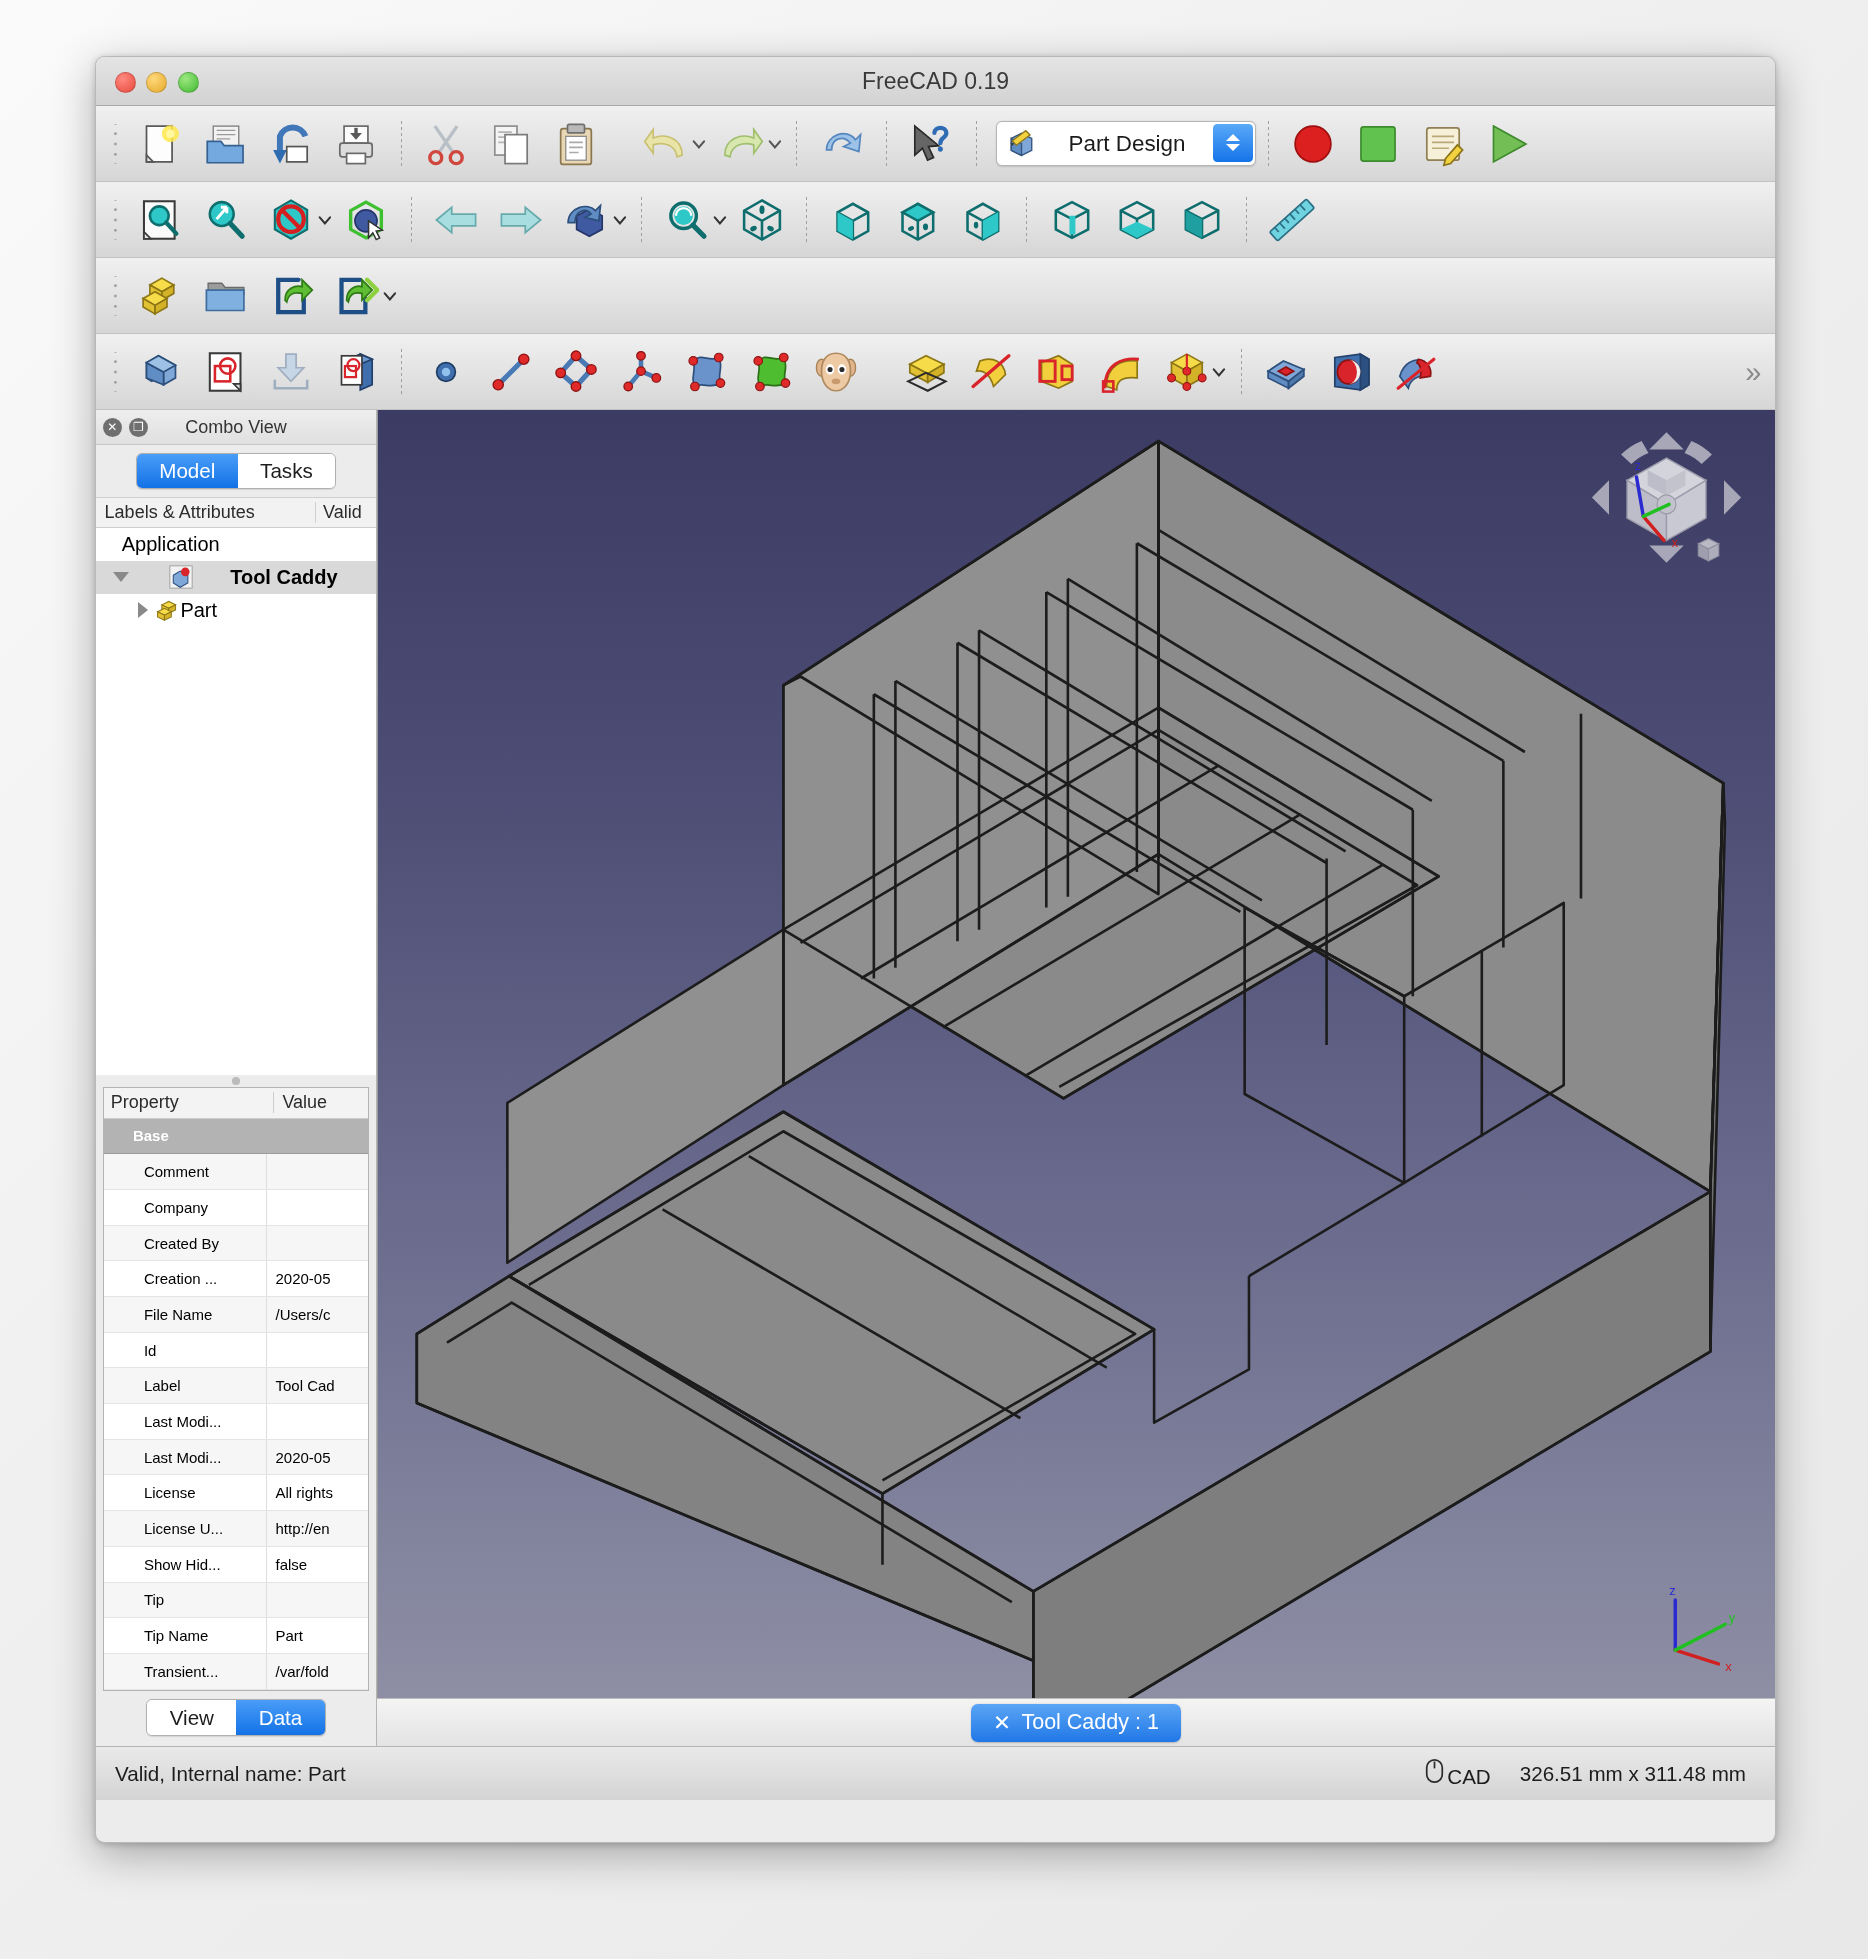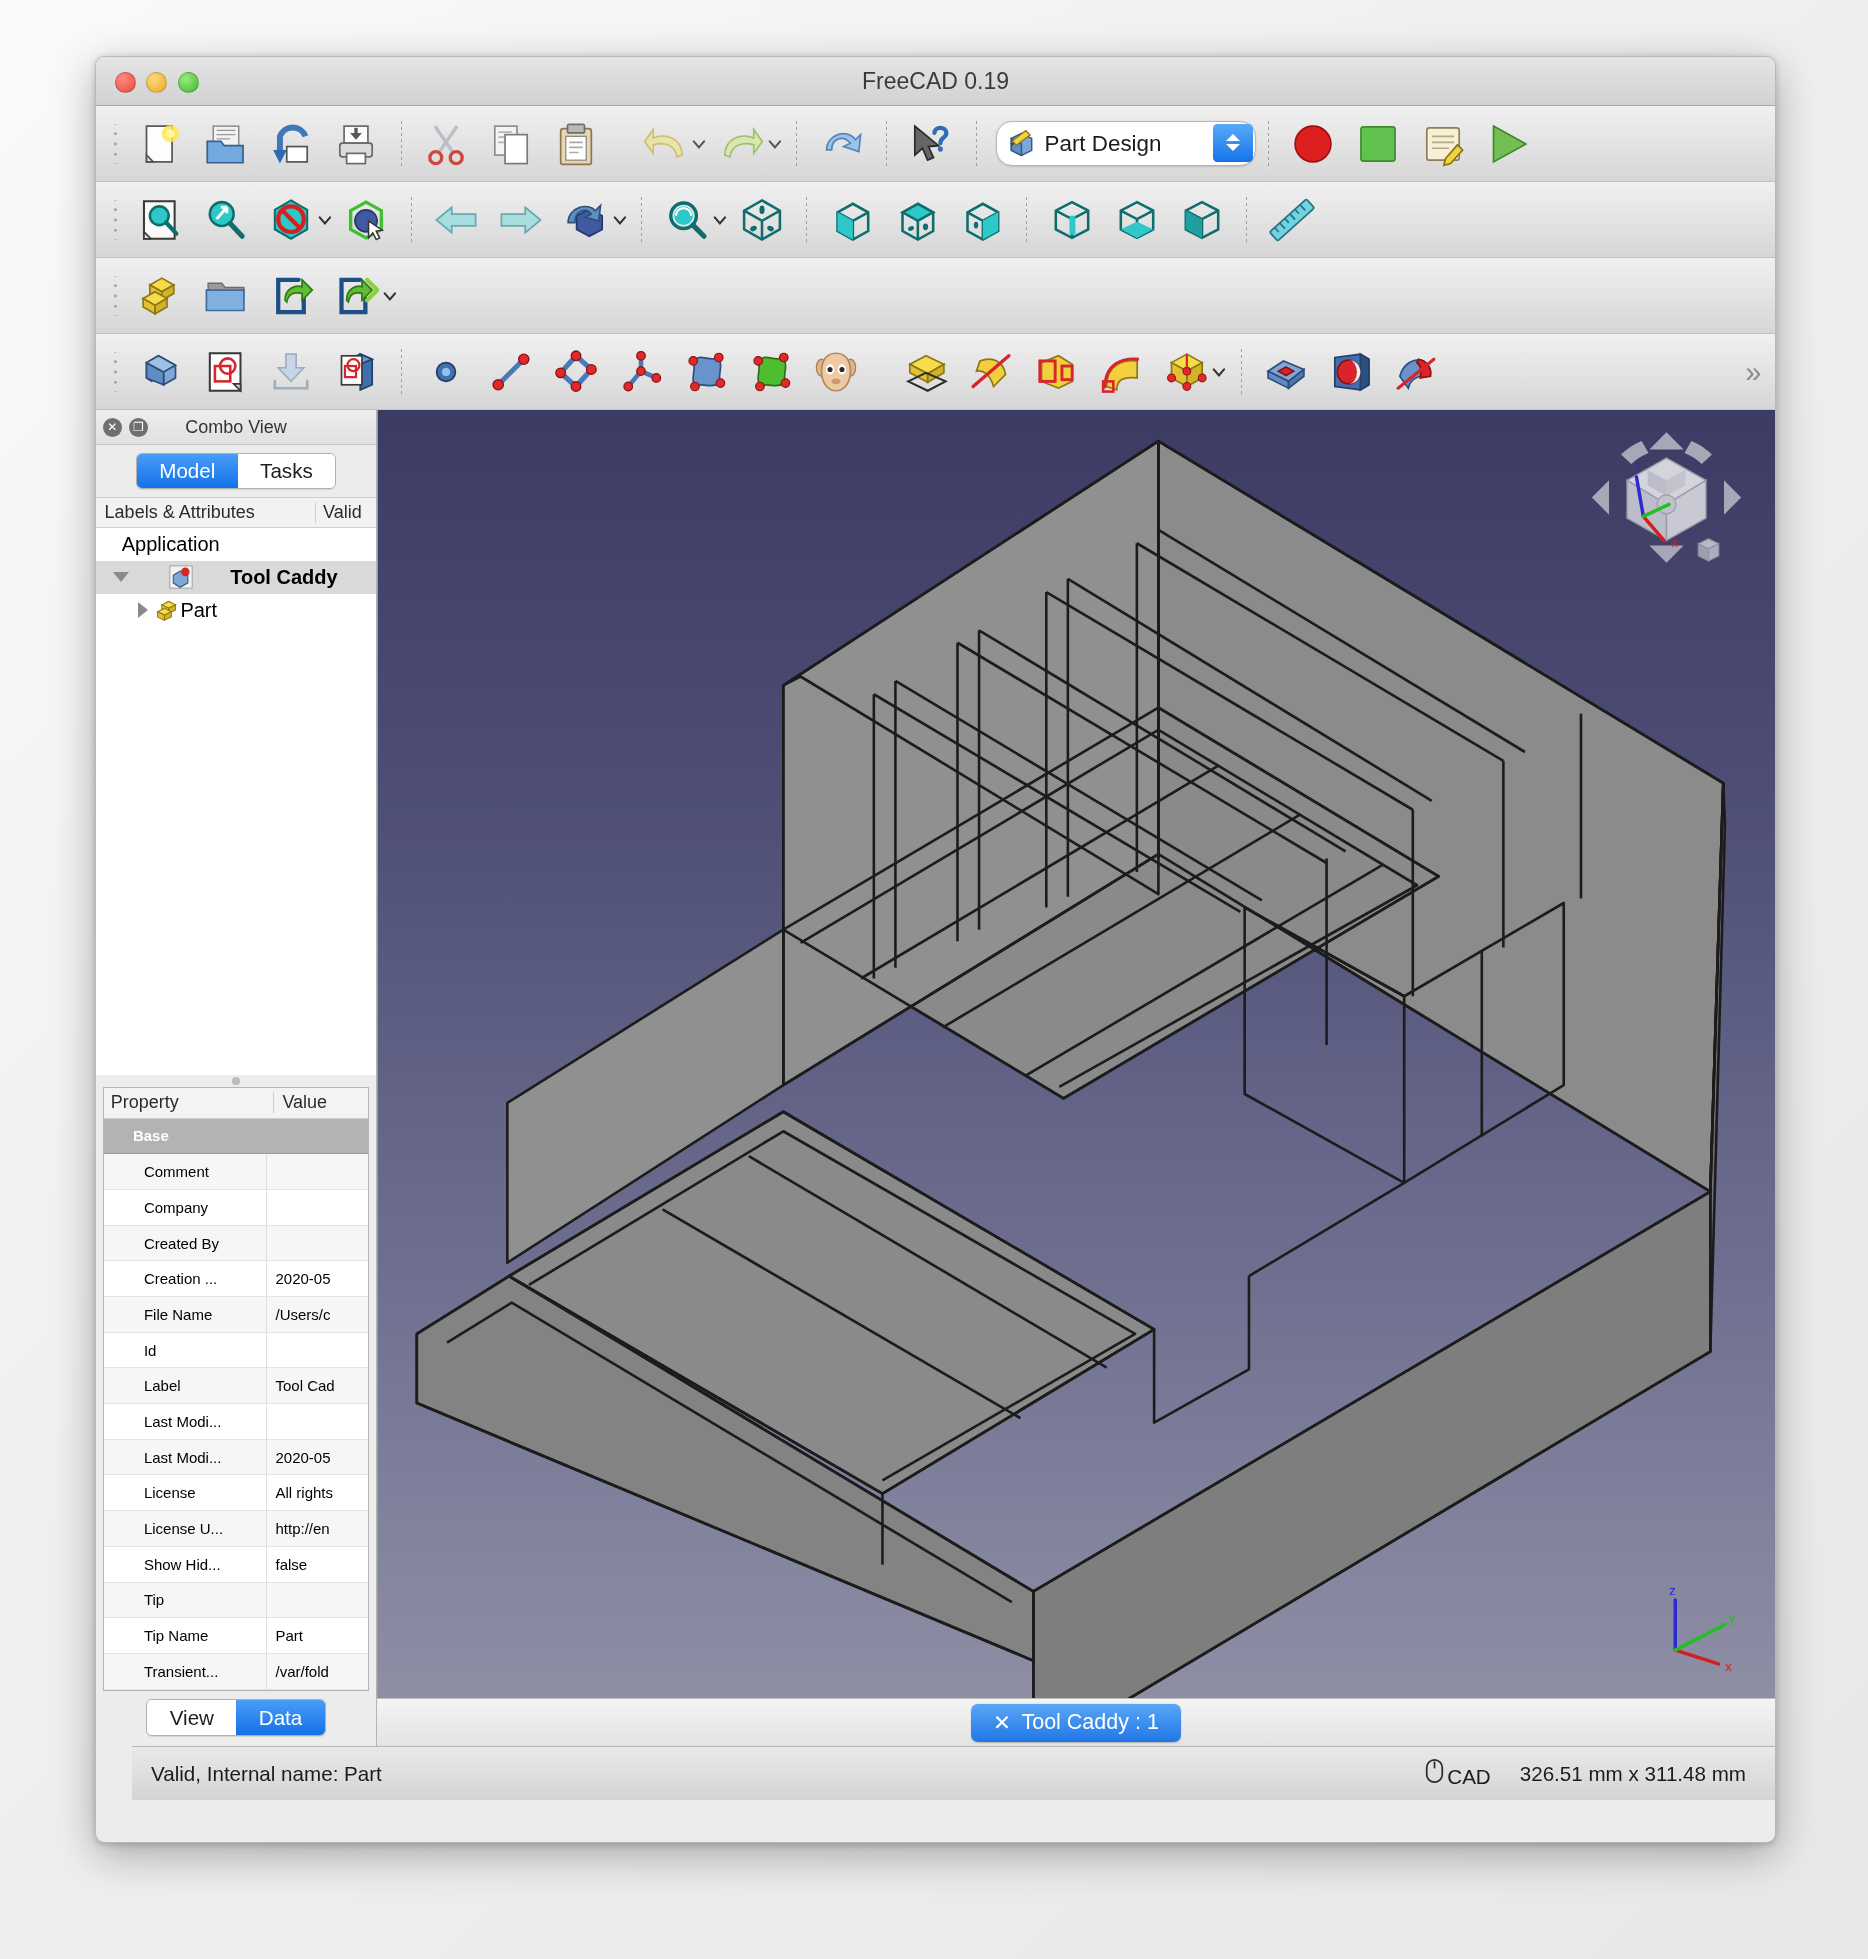--- a/index.html
+++ b/index.html
@@ -38,22 +38,22 @@
        background-size:0.9px 6px;}
   .tb{width:53px;height:53px;margin:0 6px;flex:none;position:relative;
       display:flex;align-items:center;justify-content:center;}
   .tb svg{display:block;}
   .caret{width:15.5px;height:53px;flex:none;margin-left:-6.9px;margin-right:1.7px;
          display:flex;align-items:center;justify-content:center;}
   .caret svg{display:block;}
 
   
   .wbsel{width:258px;height:43px;margin-left:6.9px;flex:none;display:flex;align-items:center;
-         background:#fff;border:0.9px solid #b6b6b6;border-radius:16px;
-         box-shadow:0 0.9px 1.7px rgba(0,0,0,.14);position:relative;}
+         background:#fff;border:0.9px solid #b6b6b6;border-radius:6px;
+         box-shadow:0 0.9px 1.7px rgba(0,0,0,.14);position:relative;gap:24px;}
   .wbsel .wbico{margin:0 8.6px 0 10.3px;flex:none;display:flex;}
   .wbsel .wbtxt{font-size:22.4px;color:#1b1b1b;flex:1;}
   .wbstep{position:absolute;right:1.7px;top:1.7px;width:40px;height:38px;border-radius:4.3px;
           background:linear-gradient(180deg,#5aa9f8,#1574e8);display:flex;
           flex-direction:column;align-items:center;justify-content:center;gap:2.6px;}
   .chev{width:0;height:0;border-left:7.7px solid transparent;border-right:7.7px solid transparent;}
   .chev.up{border-bottom:7.7px solid #fff;}
   .chev.dn{border-top:7.7px solid #fff;}
 
   .ovf{position:absolute;right:17px;top:50%;transform:translateY(-50%);
@@ -123,21 +123,21 @@
           border-left:0.9px solid #9a9a9a;}
   .tabbar{height:47px;background:linear-gradient(180deg,#f4f4f4,#e3e3e3);
           border-top:0.9px solid #bcbcbc;display:flex;align-items:center;justify-content:center;}
   .doctab{display:flex;align-items:center;gap:10.3px;padding:6px 22.4px;border-radius:6.9px;
           background:linear-gradient(180deg,#5aa5f5,#2077e6);color:#fff;font-size:21.5px;
           box-shadow:0 0.9px 1.7px rgba(0,0,0,.22);}
 
   
   .status{height:53px;display:flex;align-items:center;
           background:linear-gradient(180deg,#e9e9e9,#d4d4d4);
-          border-top:0.9px solid #b5b5b5;font-size:20.6px;color:#1c1c1c;margin-left:36px;}
+          border-top:0.9px solid #b5b5b5;font-size:20.6px;color:#1c1c1c;}
   .status .left{margin-left:19px;}
   .status .right{margin-left:auto;display:flex;align-items:center;gap:29px;margin-right:29px;}
 </style>
 </head>
 <body>
 
 <div id="root">
  <div class="window">
 
   <div class="titlebar">

